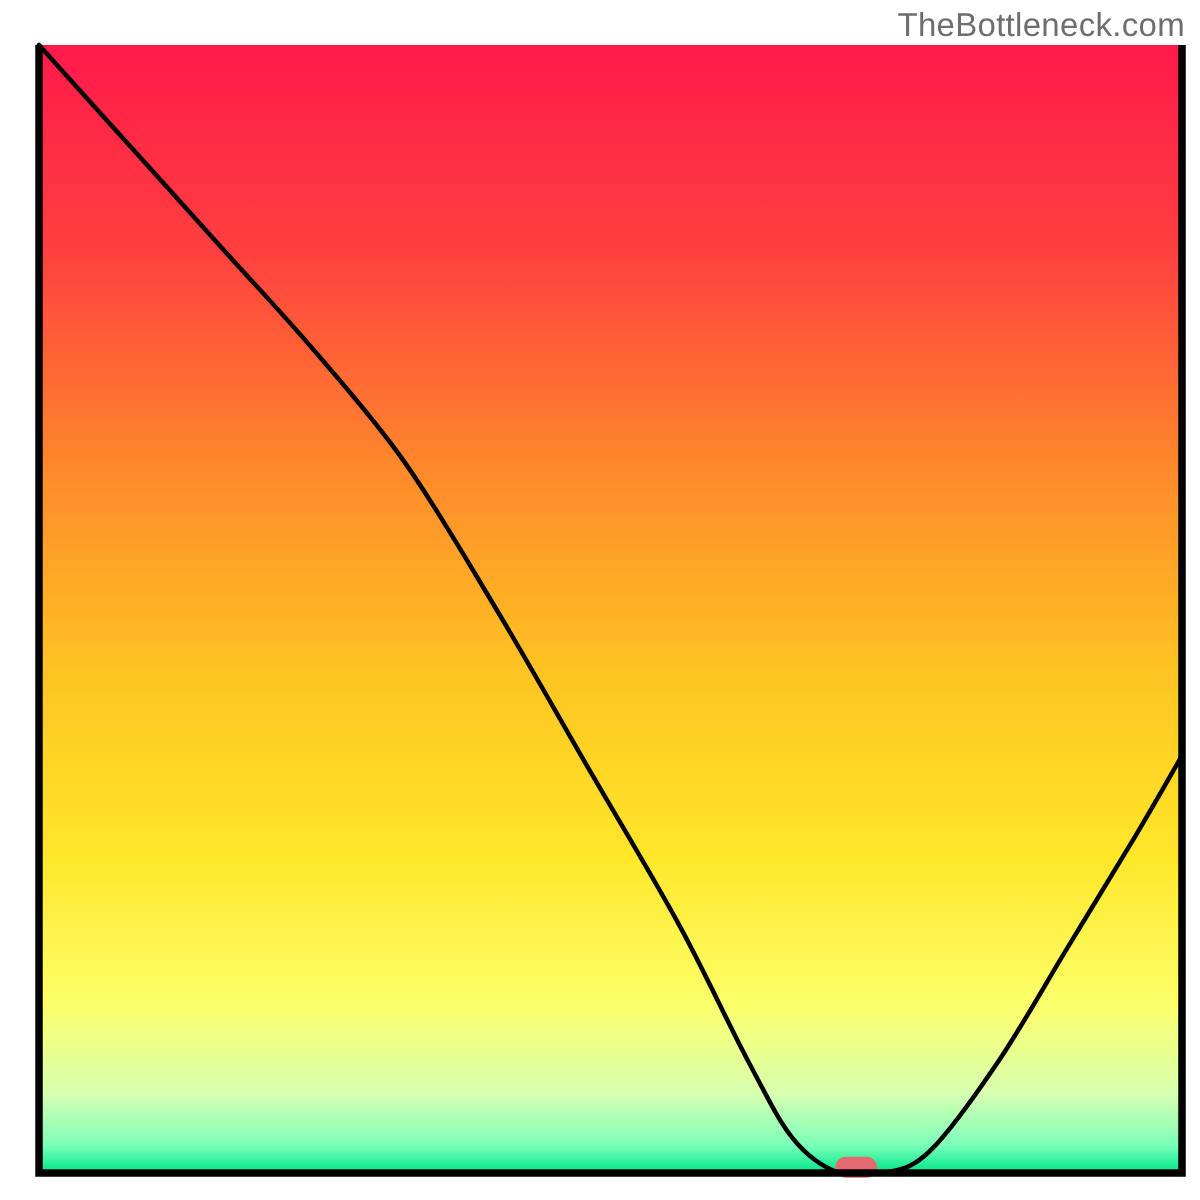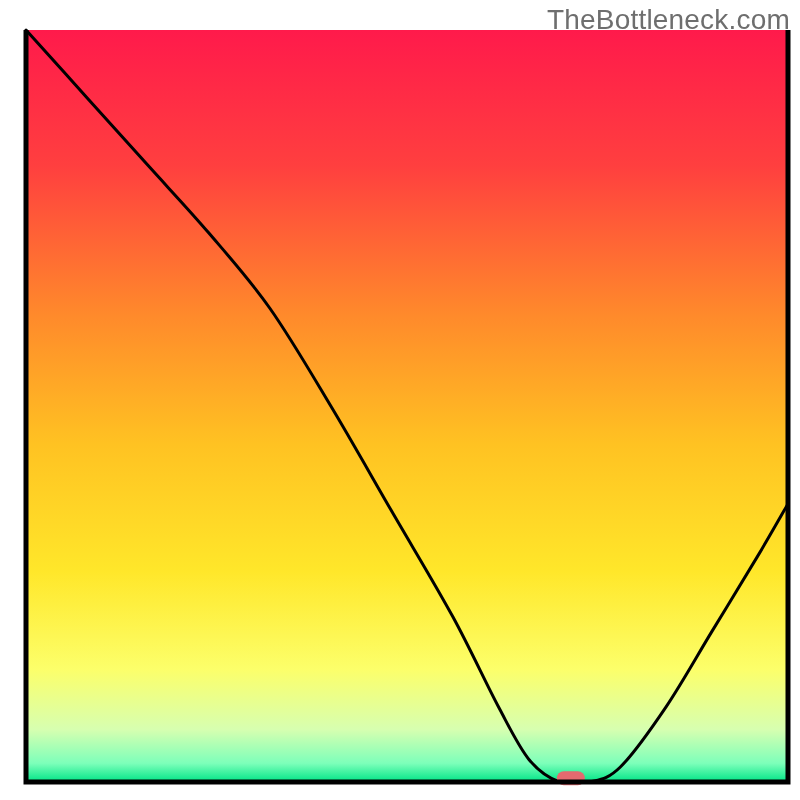--- a/index.html
+++ b/index.html
@@ -13,21 +13,21 @@
   .chart-wrap {
     position: relative;
     width: 800px;
     height: 800px;
   }
   .watermark {
     position: absolute;
     top: 4px;
     right: 10px;
     color: #6e6e6e;
-    font-size: 28px;
+    font-size: 22px;
     font-weight: 500;
     letter-spacing: 0.2px;
     z-index: 10;
   }
   svg {
     display: block;
   }
 </style>
 </head>
 <body>

